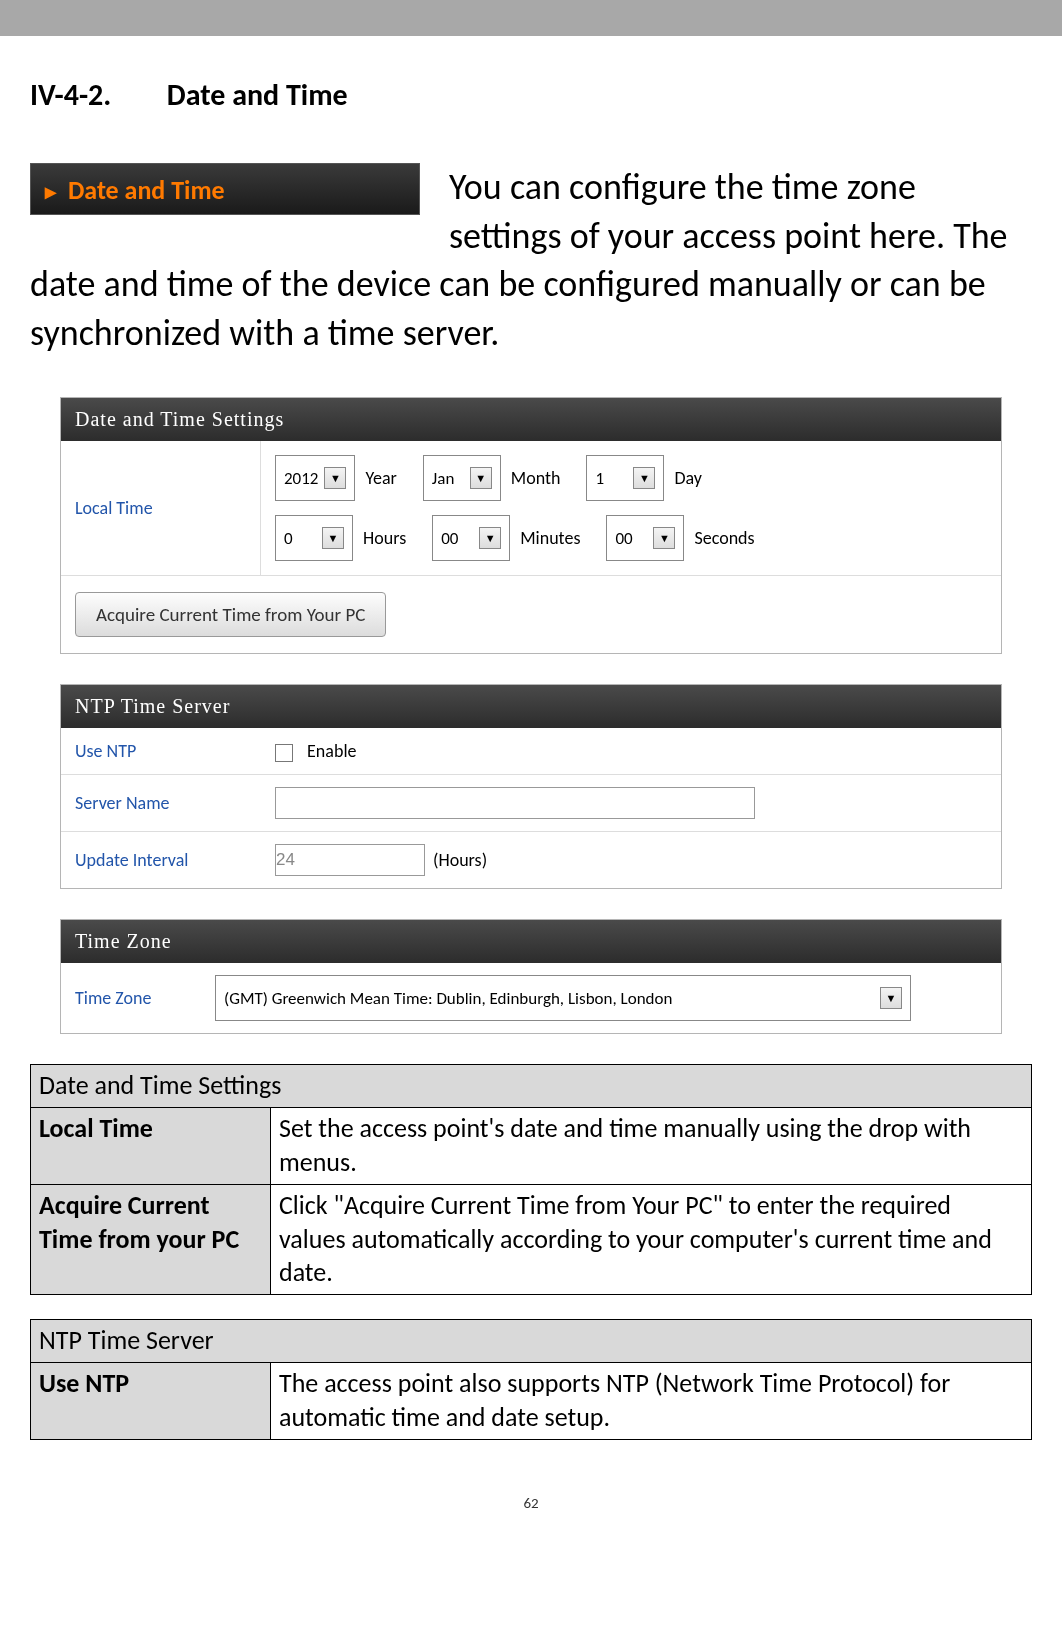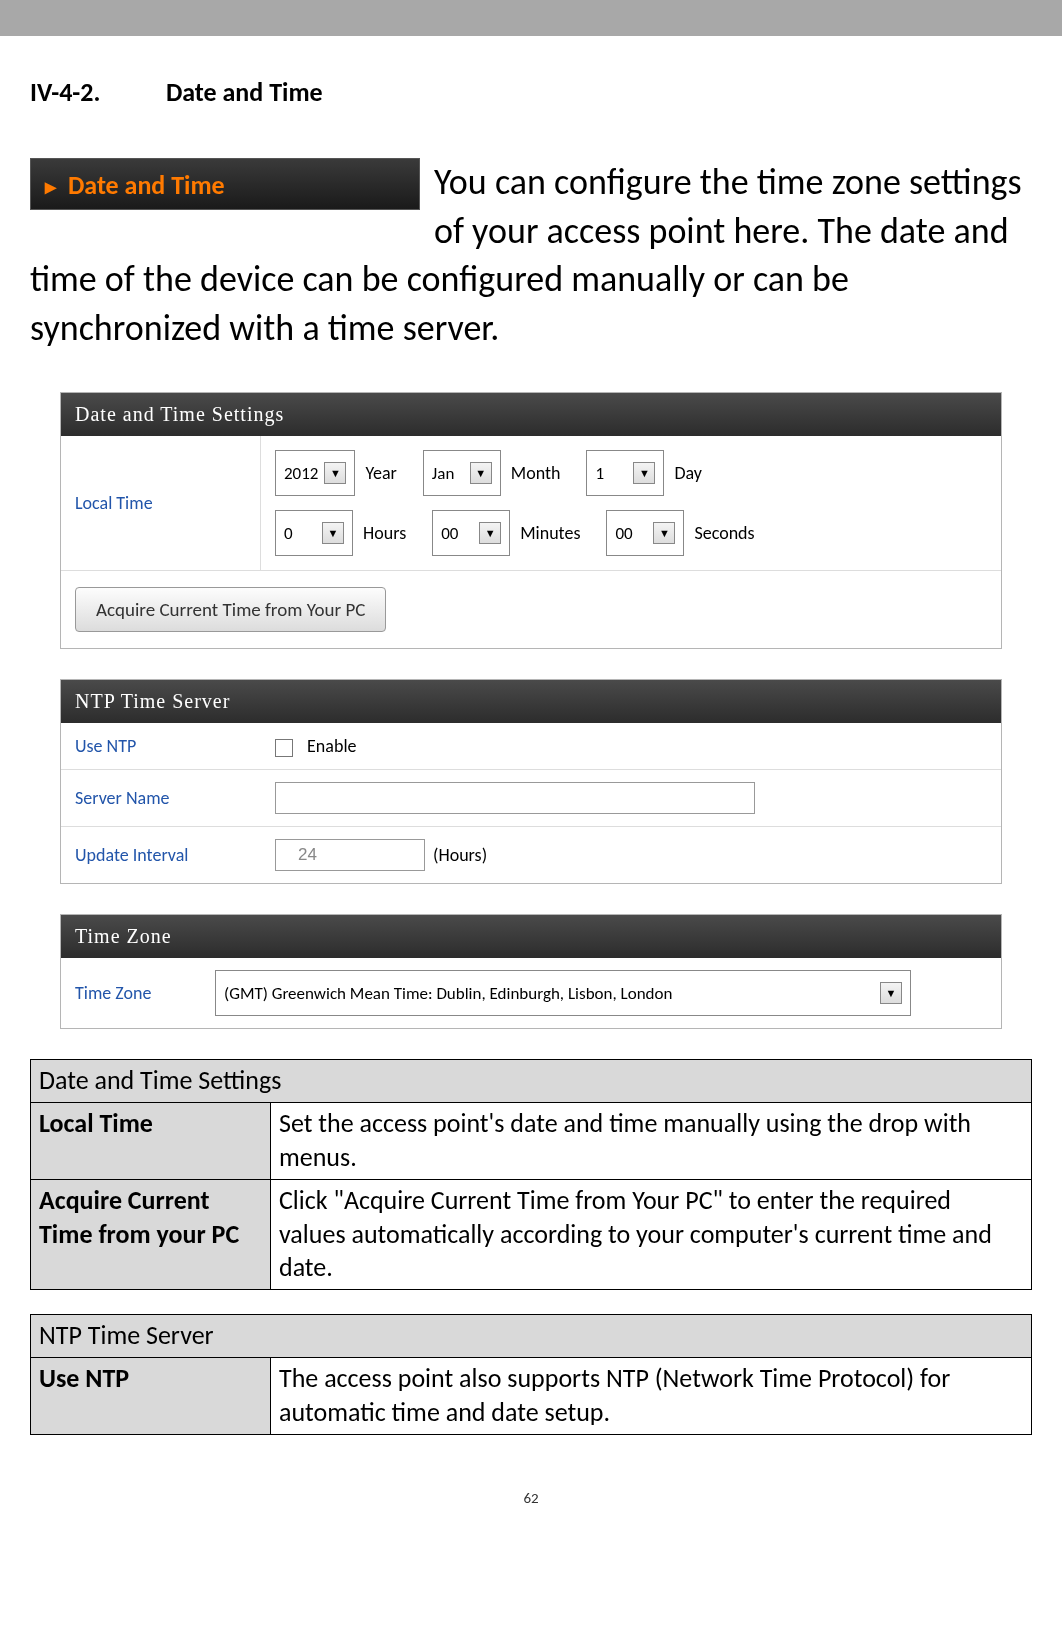--- a/index.html
+++ b/index.html
@@ -14,35 +14,35 @@
       height: 36px;
       width: 100%;
       position: relative;
     }
     .header-wrap { position: relative; }
     .content {
       padding: 40px 30px 20px 30px;
     }
     .section-heading {
       font-weight: bold;
-      font-size: 26px;
+      font-size: 30px;
       margin-bottom: 50px;
     }
     .section-heading .num { display: inline-block; width: 130px; }
     .intro-block { overflow: hidden; margin-bottom: 40px; }
     .nav-badge {
       float: left;
       width: 390px;
       height: 52px;
       background: linear-gradient(#3a3a3a, #1a1a1a);
       color: #ff7a00;
       font-weight: bold;
       font-size: 26px;
       padding: 10px 14px;
-      margin-right: 14px;
+      margin-right: 29px;
       border: 1px solid #555;
       position: relative;
     }
     .nav-badge .chev {
       color: #ff7a00;
       margin-right: 6px;
       font-size: 22px;
     }
     .intro-text {
       font-size: 36px;
@@ -118,21 +118,21 @@
       border: 1px solid #777;
       background: #fff;
       display: inline-block;
       margin-right: 10px;
       vertical-align: middle;
     }
     .text-input {
       height: 32px;
       border: 1px solid #999;
       background: #fff;
-      padding: 0 22px;
+      padding: 0 0;
       font-size: 17px;
       width: 480px;
     }
     .text-input.small { width: 150px; color: #888; }
     .hours-suffix { margin-left: 8px; font-size: 18px; }
     .def-table {
       width: 100%;
       border-collapse: collapse;
       font-size: 26px;
       margin-top: 18px;

